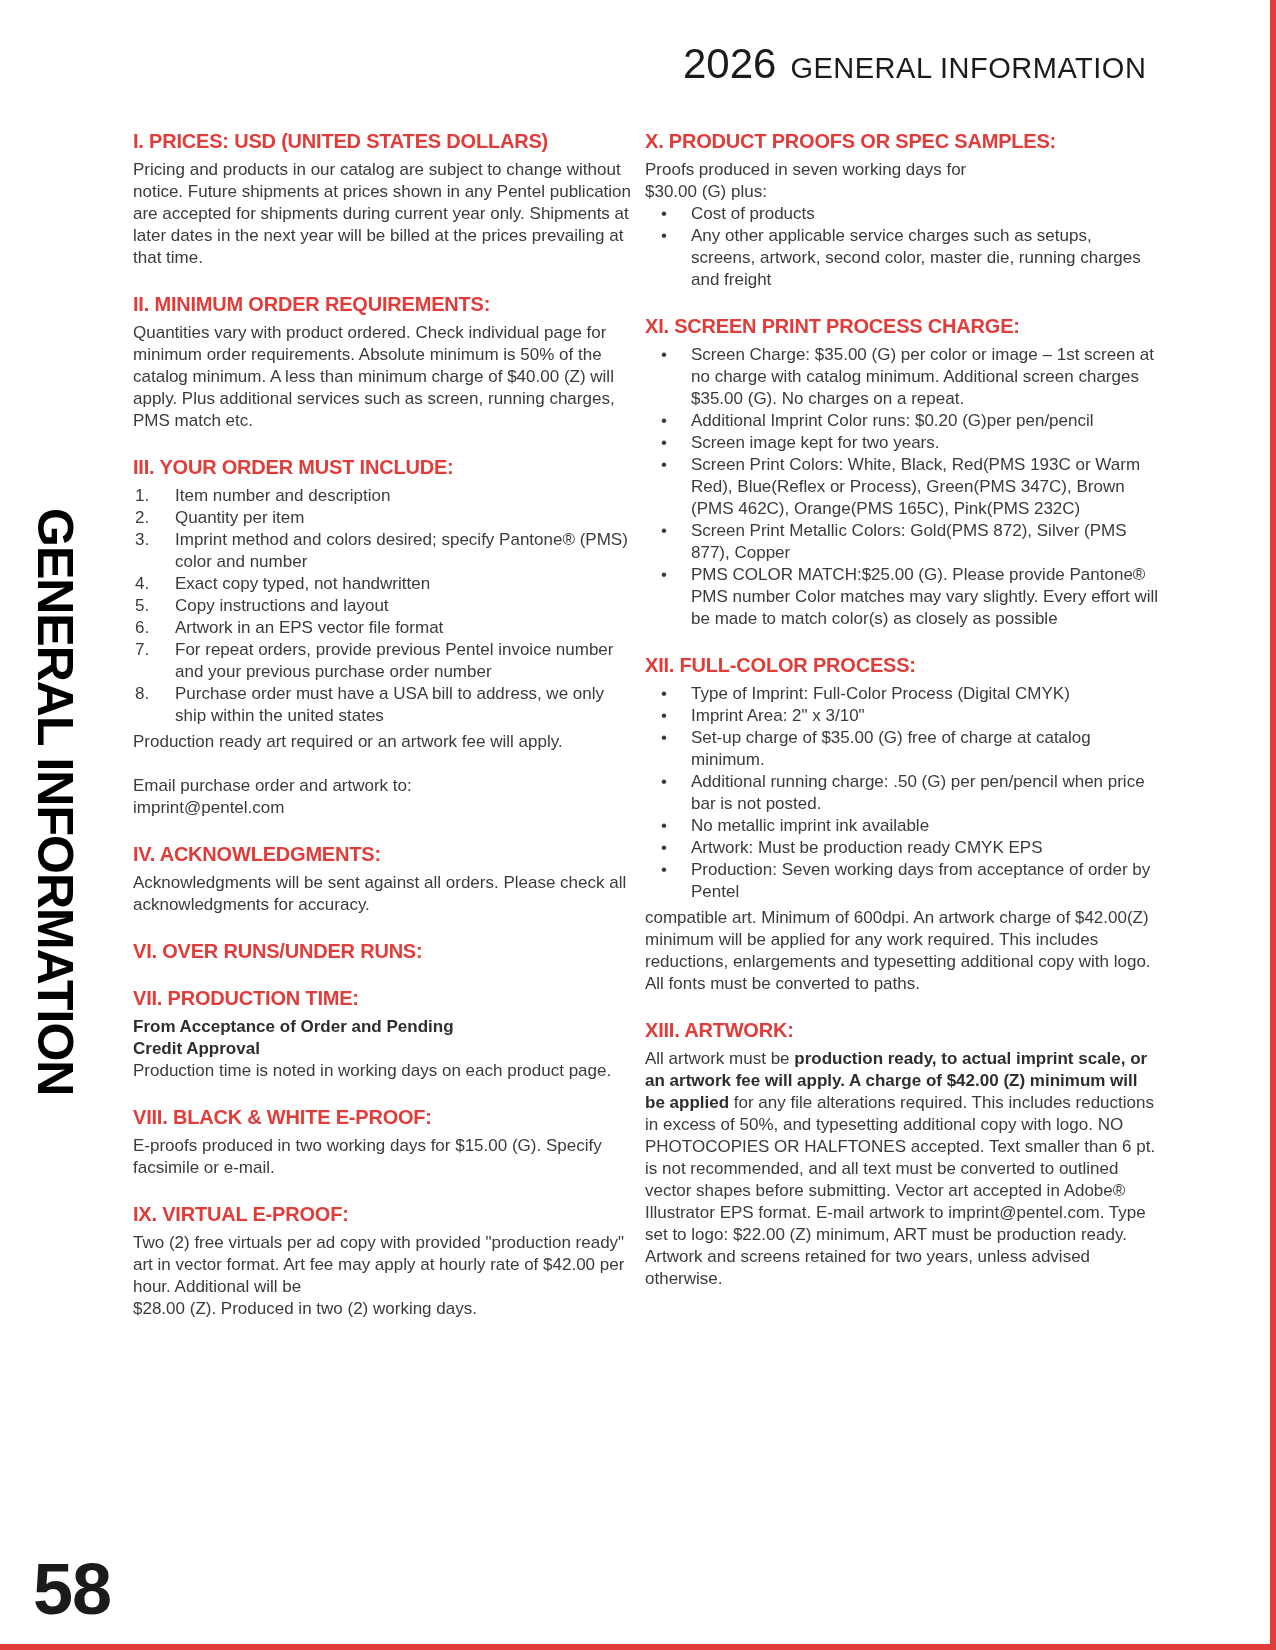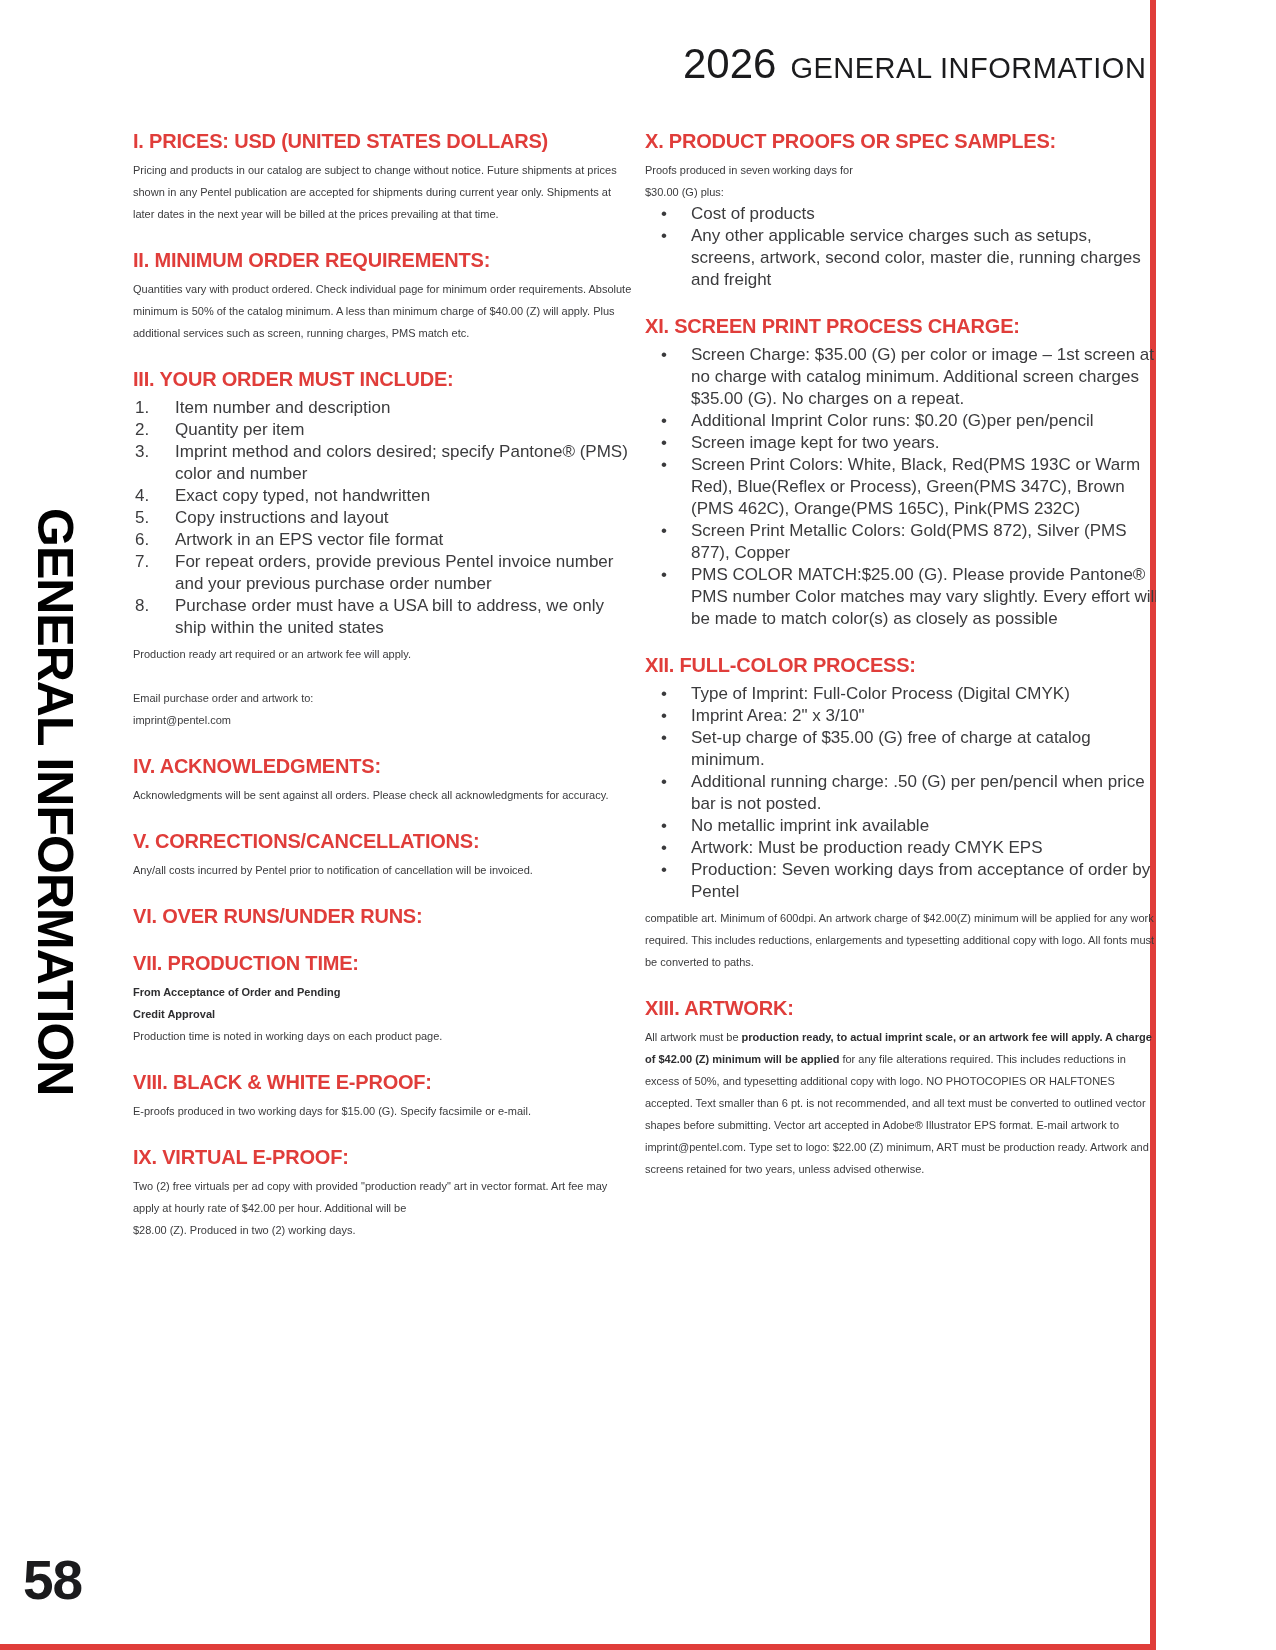--- a/index.html
+++ b/index.html
@@ -1,18 +1,18 @@
 <!DOCTYPE html>
 <html><head>
 <meta charset="utf-8">
 <style>
   html,body { margin:0; padding:0; background:#ffffff; }
   .page {
     position:relative;
-    width:1156px; height:1650px;
+    width:1276px; height:1650px;
     background:#ffffff;
     font-family:"Liberation Sans", sans-serif;
     color:#3b3b3d;
     overflow:hidden;
   }
   
   .edge-right  { position:absolute; top:0; right:0; width:6px; height:100%; background:#e03d3a; }
   .edge-bottom { position:absolute; left:0; bottom:0; width:100%; height:6px; background:#e03d3a; }
 
   
@@ -28,39 +28,39 @@
   .side-label {
     position:absolute; left:84px; top:508px;
     transform:rotate(90deg);
     transform-origin:top left;
     font-size:50px; font-weight:bold; letter-spacing:-1px;
     color:#000000; white-space:nowrap;
   }
 
   
   .page-num {
-    position:absolute; left:23px; top:1548px;
-    font-size:55px; font-weight:bold; color:#1b1b1d; letter-spacing:-1px;
+    position:absolute; left:33px; top:1548px;
+    font-size:72px; font-weight:bold; color:#1b1b1d; letter-spacing:-1px;
   }
 
   
   .columns { position:absolute; top:130px; left:133px; display:flex; gap:12px; }
   .col-left  { width:500px; }
   .col-right { width:514px; }
 
   section { margin:0; }
   h2 {
     color:#e03d3a;
     font-size:20px; font-weight:bold; letter-spacing:-0.2px;
     margin:24px 0 6px 0;
   }
   .col-left  section:first-child h2,
   .col-right section:first-child h2 { margin-top:0; }
 
-  p { font-size:11px; line-height:22px; margin:0 0 22px 0; }
+  p { font-size:17px; line-height:22px; margin:0 0 22px 0; }
   p.tight { margin-bottom:0; }
   .b { font-weight:bold; color:#2e2e30; }
 
   ol, ul { margin:0 0 4px 0; padding:0; list-style:none; font-size:17px; line-height:22px; }
   ol { counter-reset:item; }
   ol li { position:relative; padding-left:42px; }
   ol li::before {
     counter-increment:item;
     content:counter(item) ".";
     position:absolute; left:2px;
@@ -103,24 +103,20 @@
             <li>Artwork in an EPS vector file format</li>
             <li>For repeat orders, provide previous Pentel invoice number and your previous purchase order number</li>
             <li>Purchase order must have a USA bill to address, we only ship within the united states</li>
           </ol>
           <p>Production ready art required or an artwork fee will apply.</p>
           <p>Email purchase order and artwork to:<br>imprint@pentel.com</p>
         </section>
         <section>
           <h2>IV. ACKNOWLEDGMENTS:</h2>
           <p>Acknowledgments will be sent against all orders. Please check all acknowledgments for accuracy.</p>
-        </section>
-        <section>
-          <h2>V. CORRECTIONS/CANCELLATIONS:</h2>
-          <p>Any/all costs incurred by Pentel prior to notification of cancellation will be invoiced.</p>
         </section>
         <section>
           <h2>VI. OVER RUNS/UNDER RUNS:</h2>
         </section>
         <section>
           <h2>VII. PRODUCTION TIME:</h2>
           <p class="tight"><span class="b">From Acceptance of Order and Pending</span><br><span class="b">Credit Approval</span></p>
           <p>Production time is noted in working days on each product page.</p>
         </section>
         <section>

